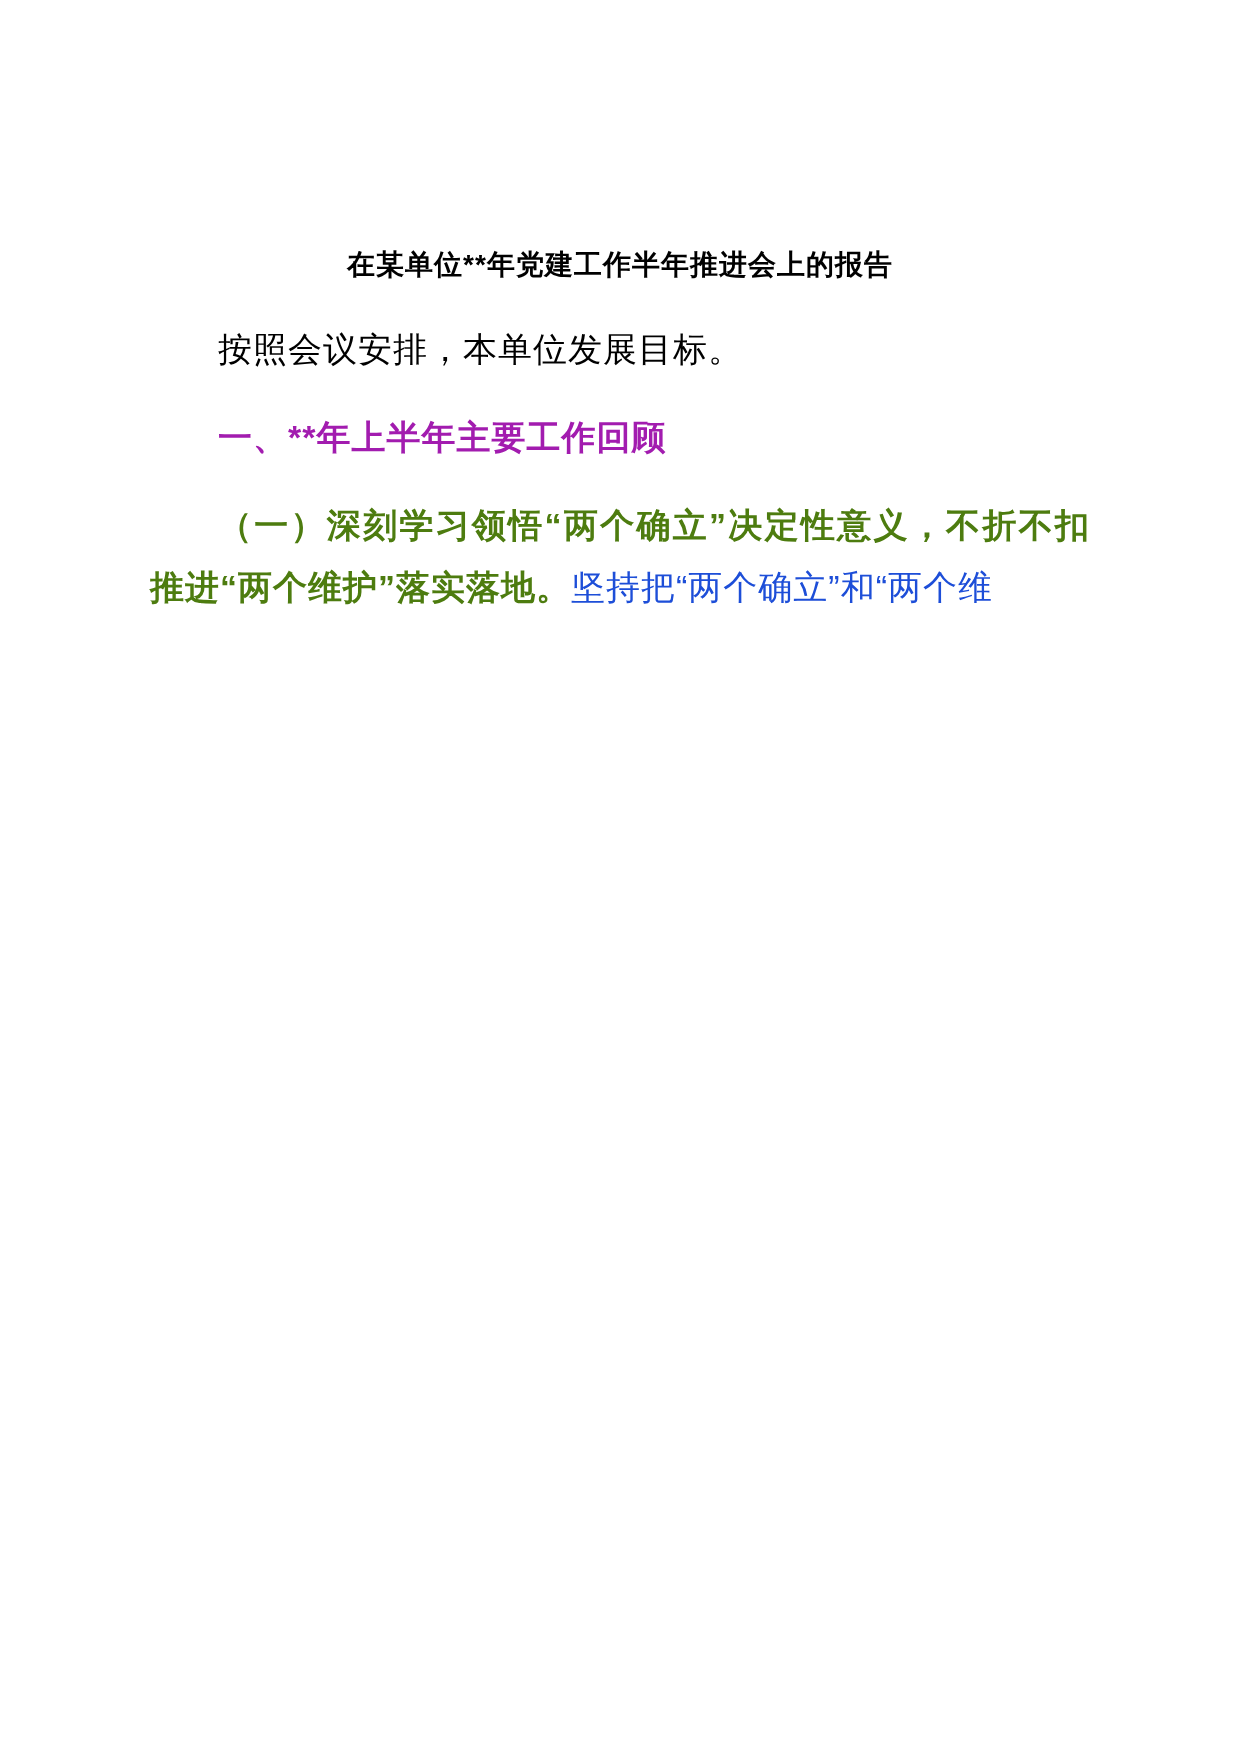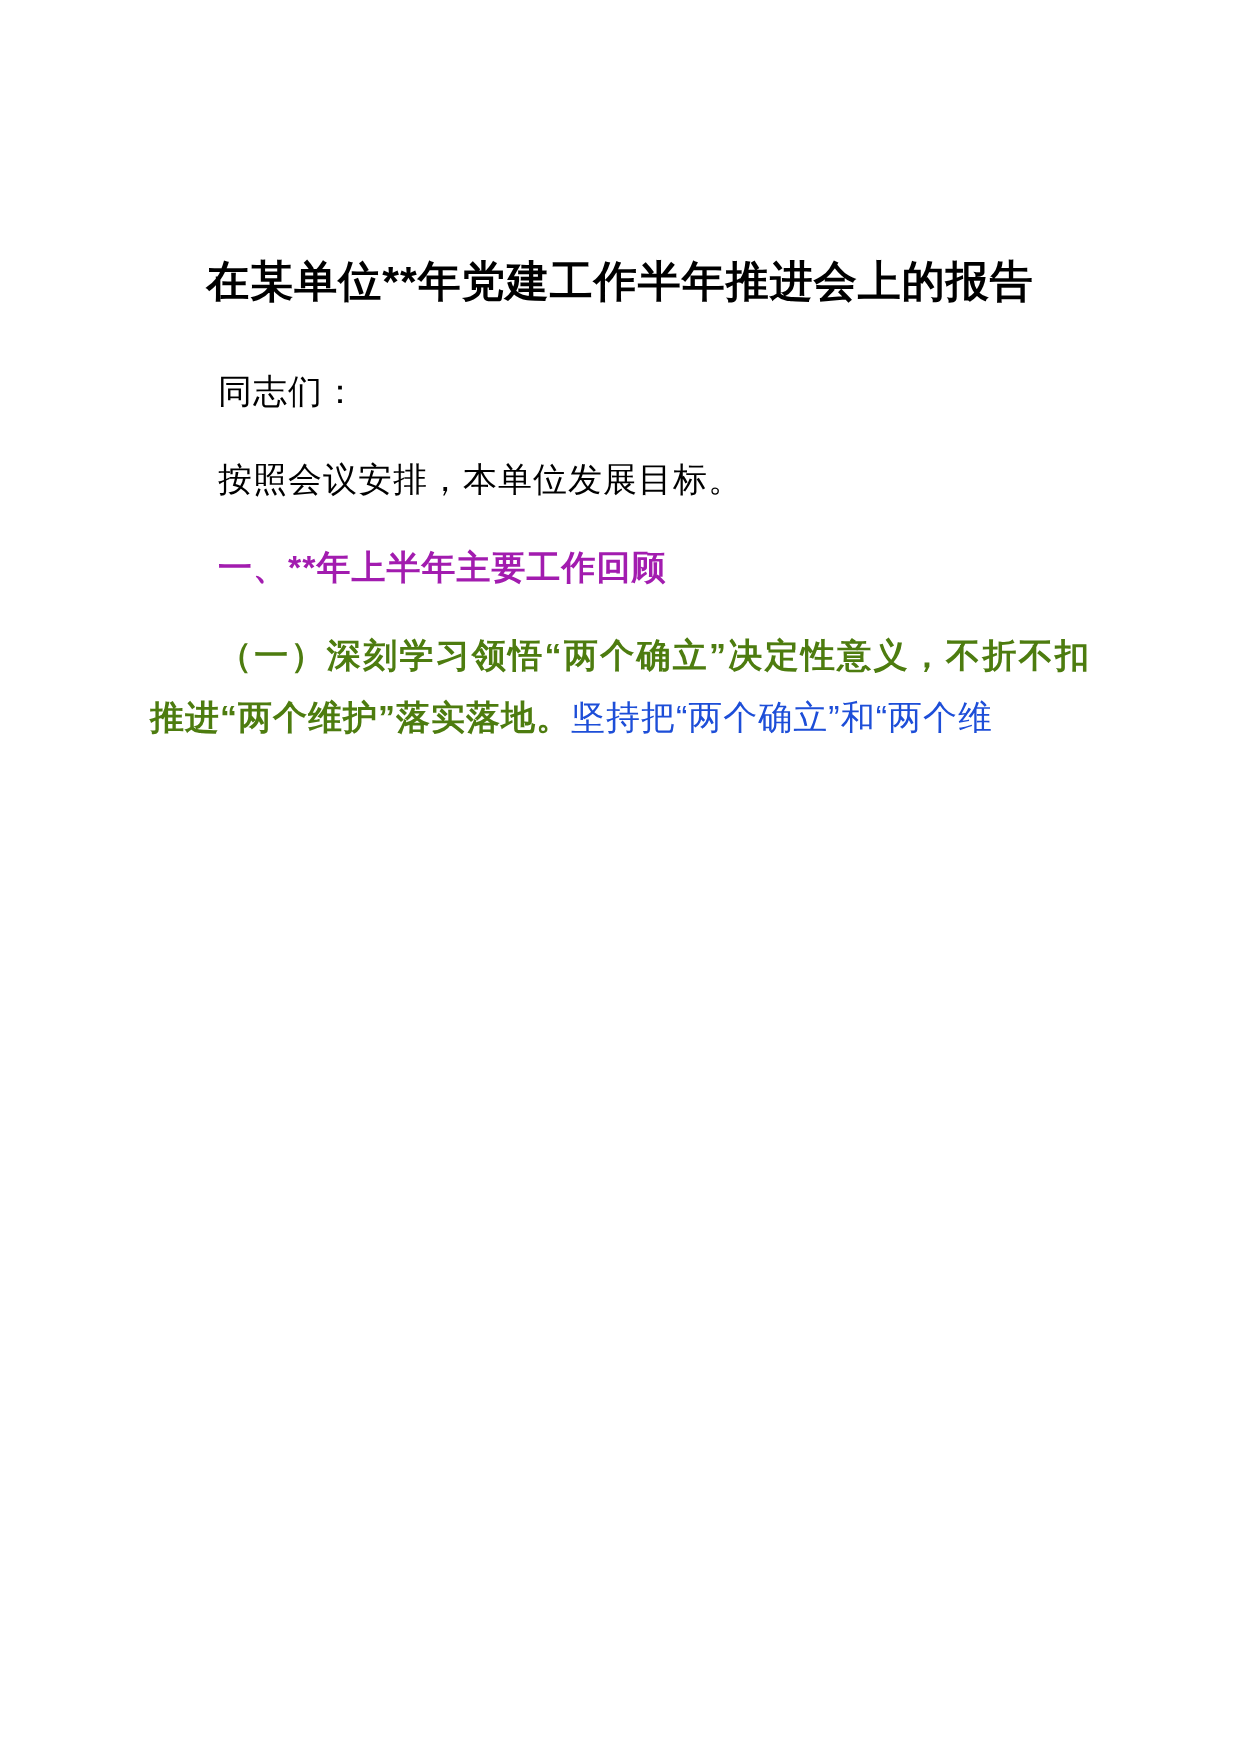--- a/index.html
+++ b/index.html
@@ -13,22 +13,22 @@
     height: 1754px;
     background: #ffffff;
     overflow: hidden;
     font-family: "Liberation Sans", "DejaVu Sans", sans-serif;
     color: #000000;
   }
   .doc {
     padding: 238px 150px 0 150px;
   }
   .doc-title {
-    margin: 16px;
-    font-size: 43px;
+    margin: 0;
+    font-size: 28px;
     line-height: 54px;
     font-weight: 700;
     text-align: center;
     letter-spacing: 1px;
     color: #000000;
   }
   .para {
     margin: 26px 0 0 0;
     font-size: 34px;
     line-height: 62px;
@@ -55,21 +55,20 @@
   }
 </style>
 </head>
 <body>
 
 <div class="page">
   <div class="doc">
 
     <h1 class="doc-title">在某单位**年党建工作半年推进会上的报告</h1>
 
-    <p class="para first-after-title">同志们：</p>
 
 
     <p class="para">按照会议安排，本单位发展目标。</p>
 
     <p class="para heading-red">一、**年上半年主要工作回顾</p>
 
 
     <p class="para"><span class="lead-blue">（一）深刻学习领悟“两个确立”决定性意义，不折不扣推进“两个维护”落实落地。</span><span class="rest-black">坚持把“两个确立”和“两个维</span></p>
 
   </div>

